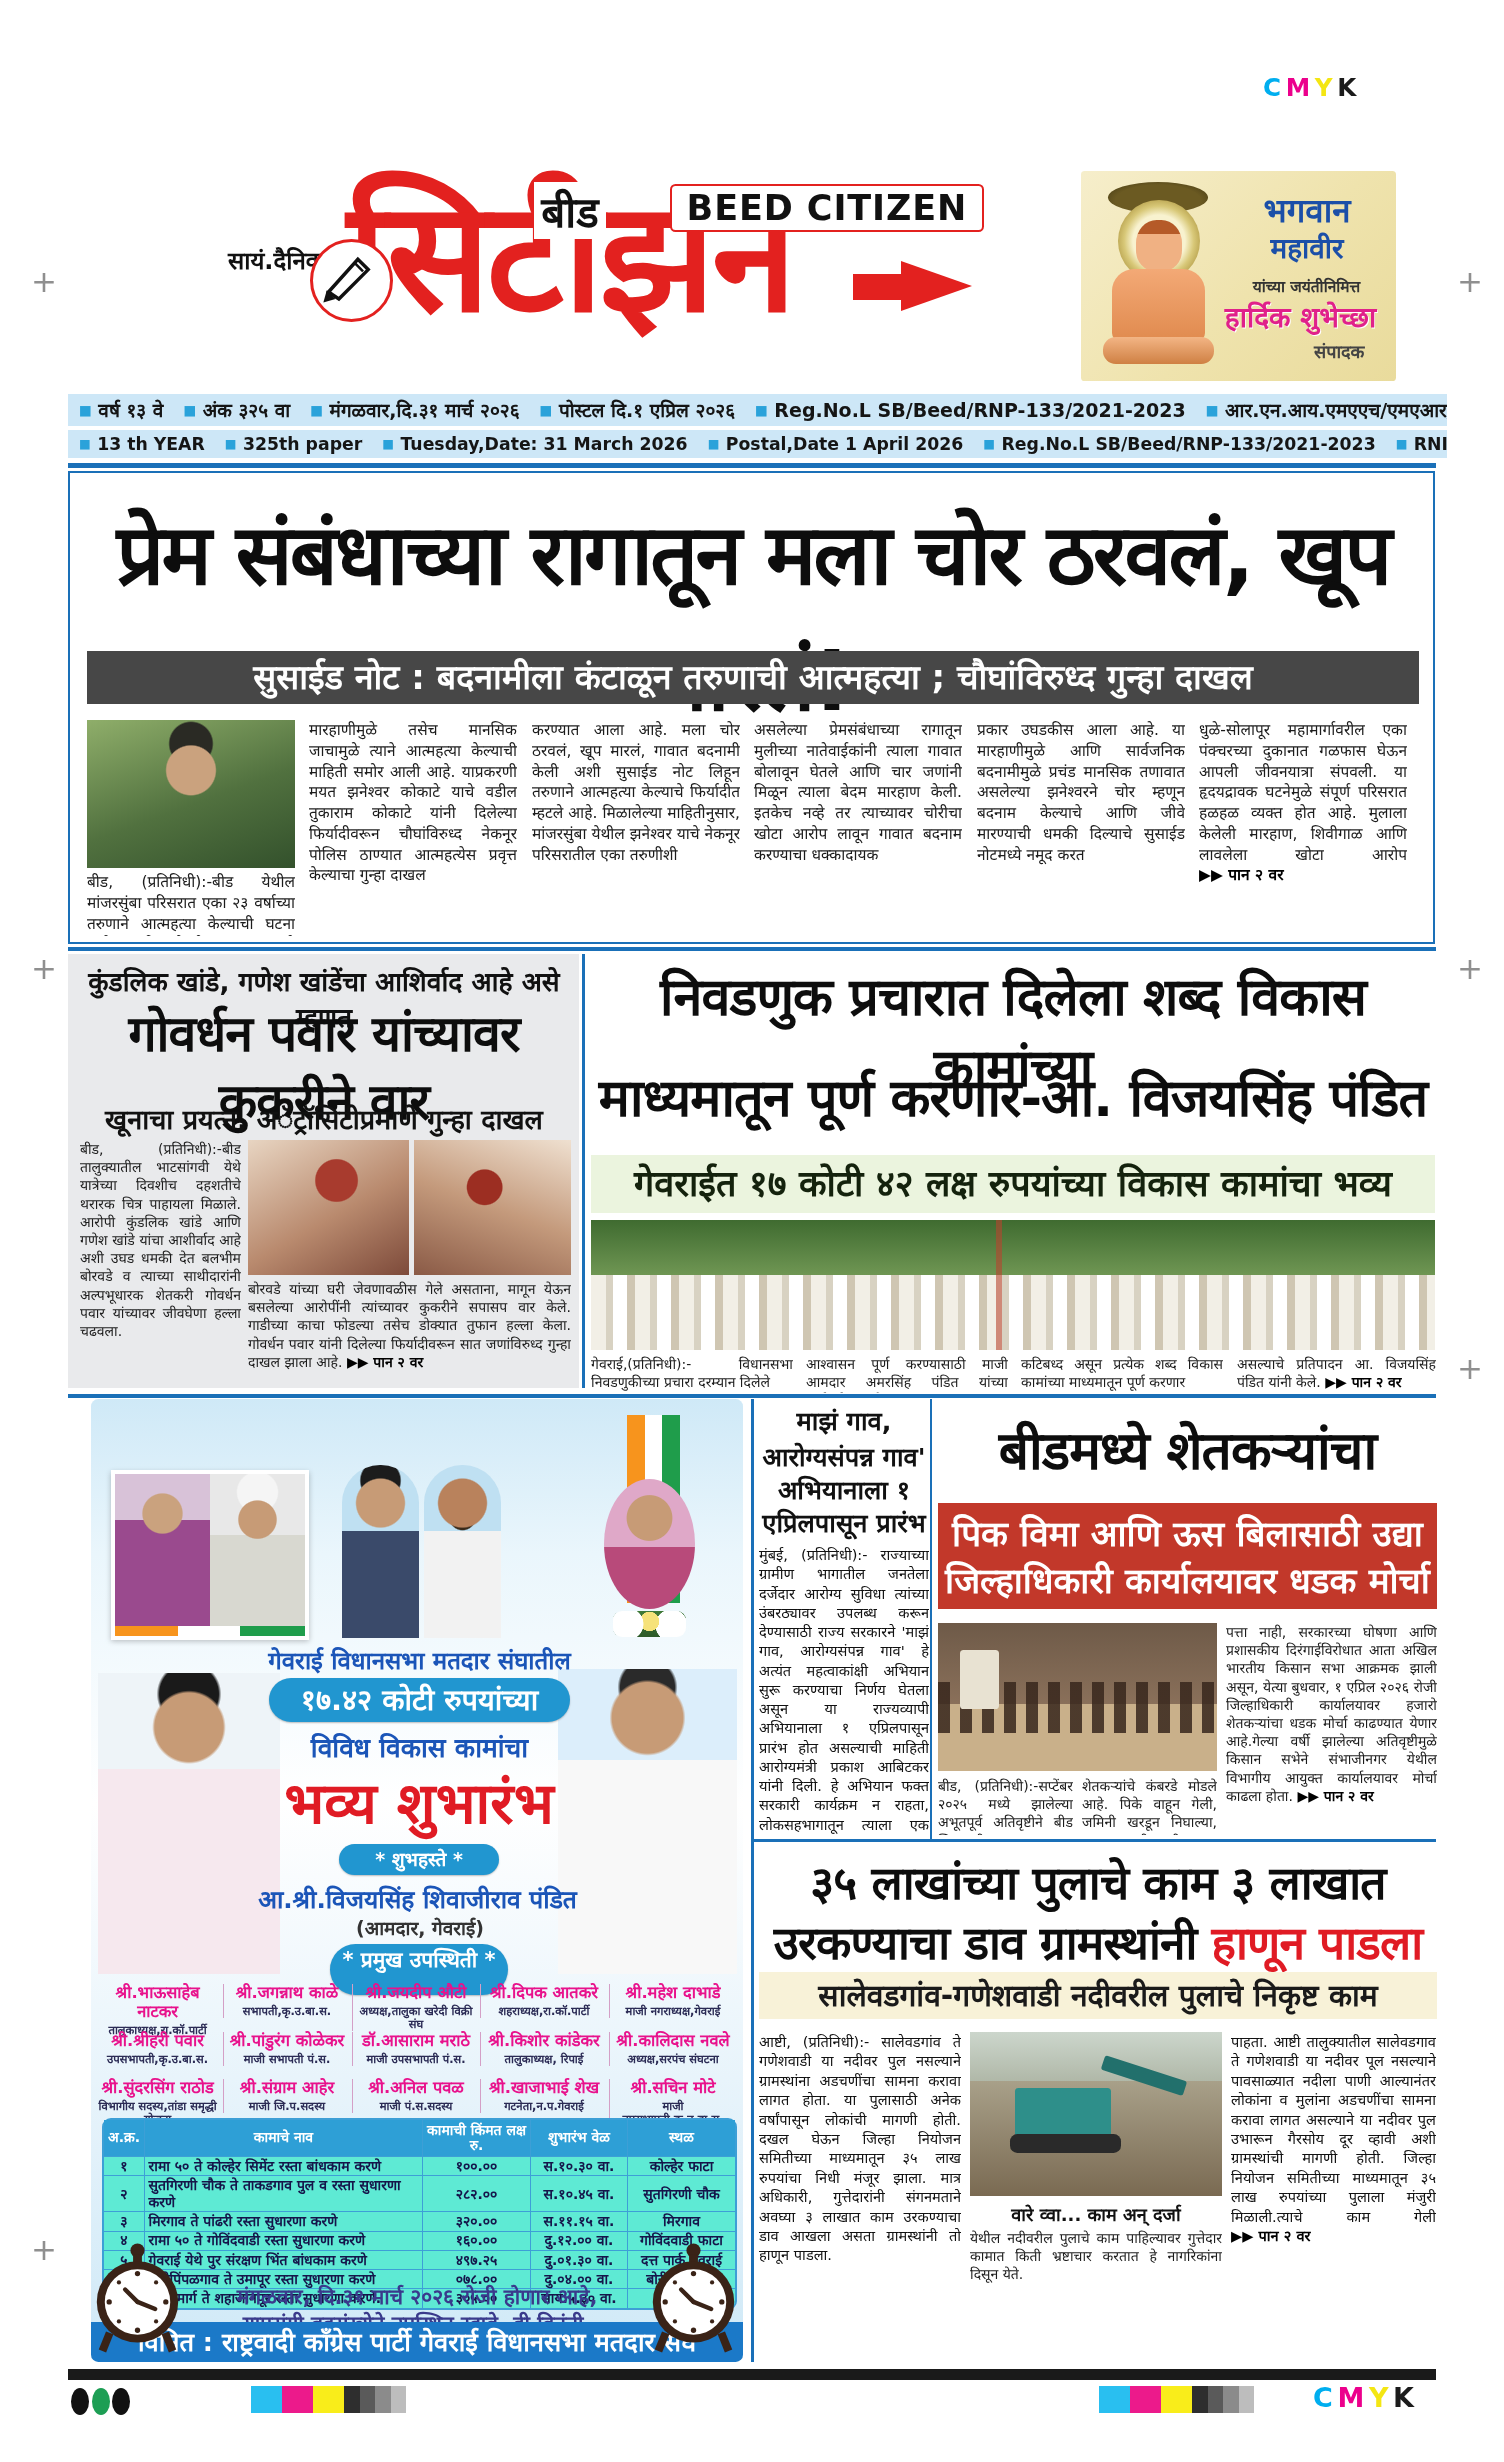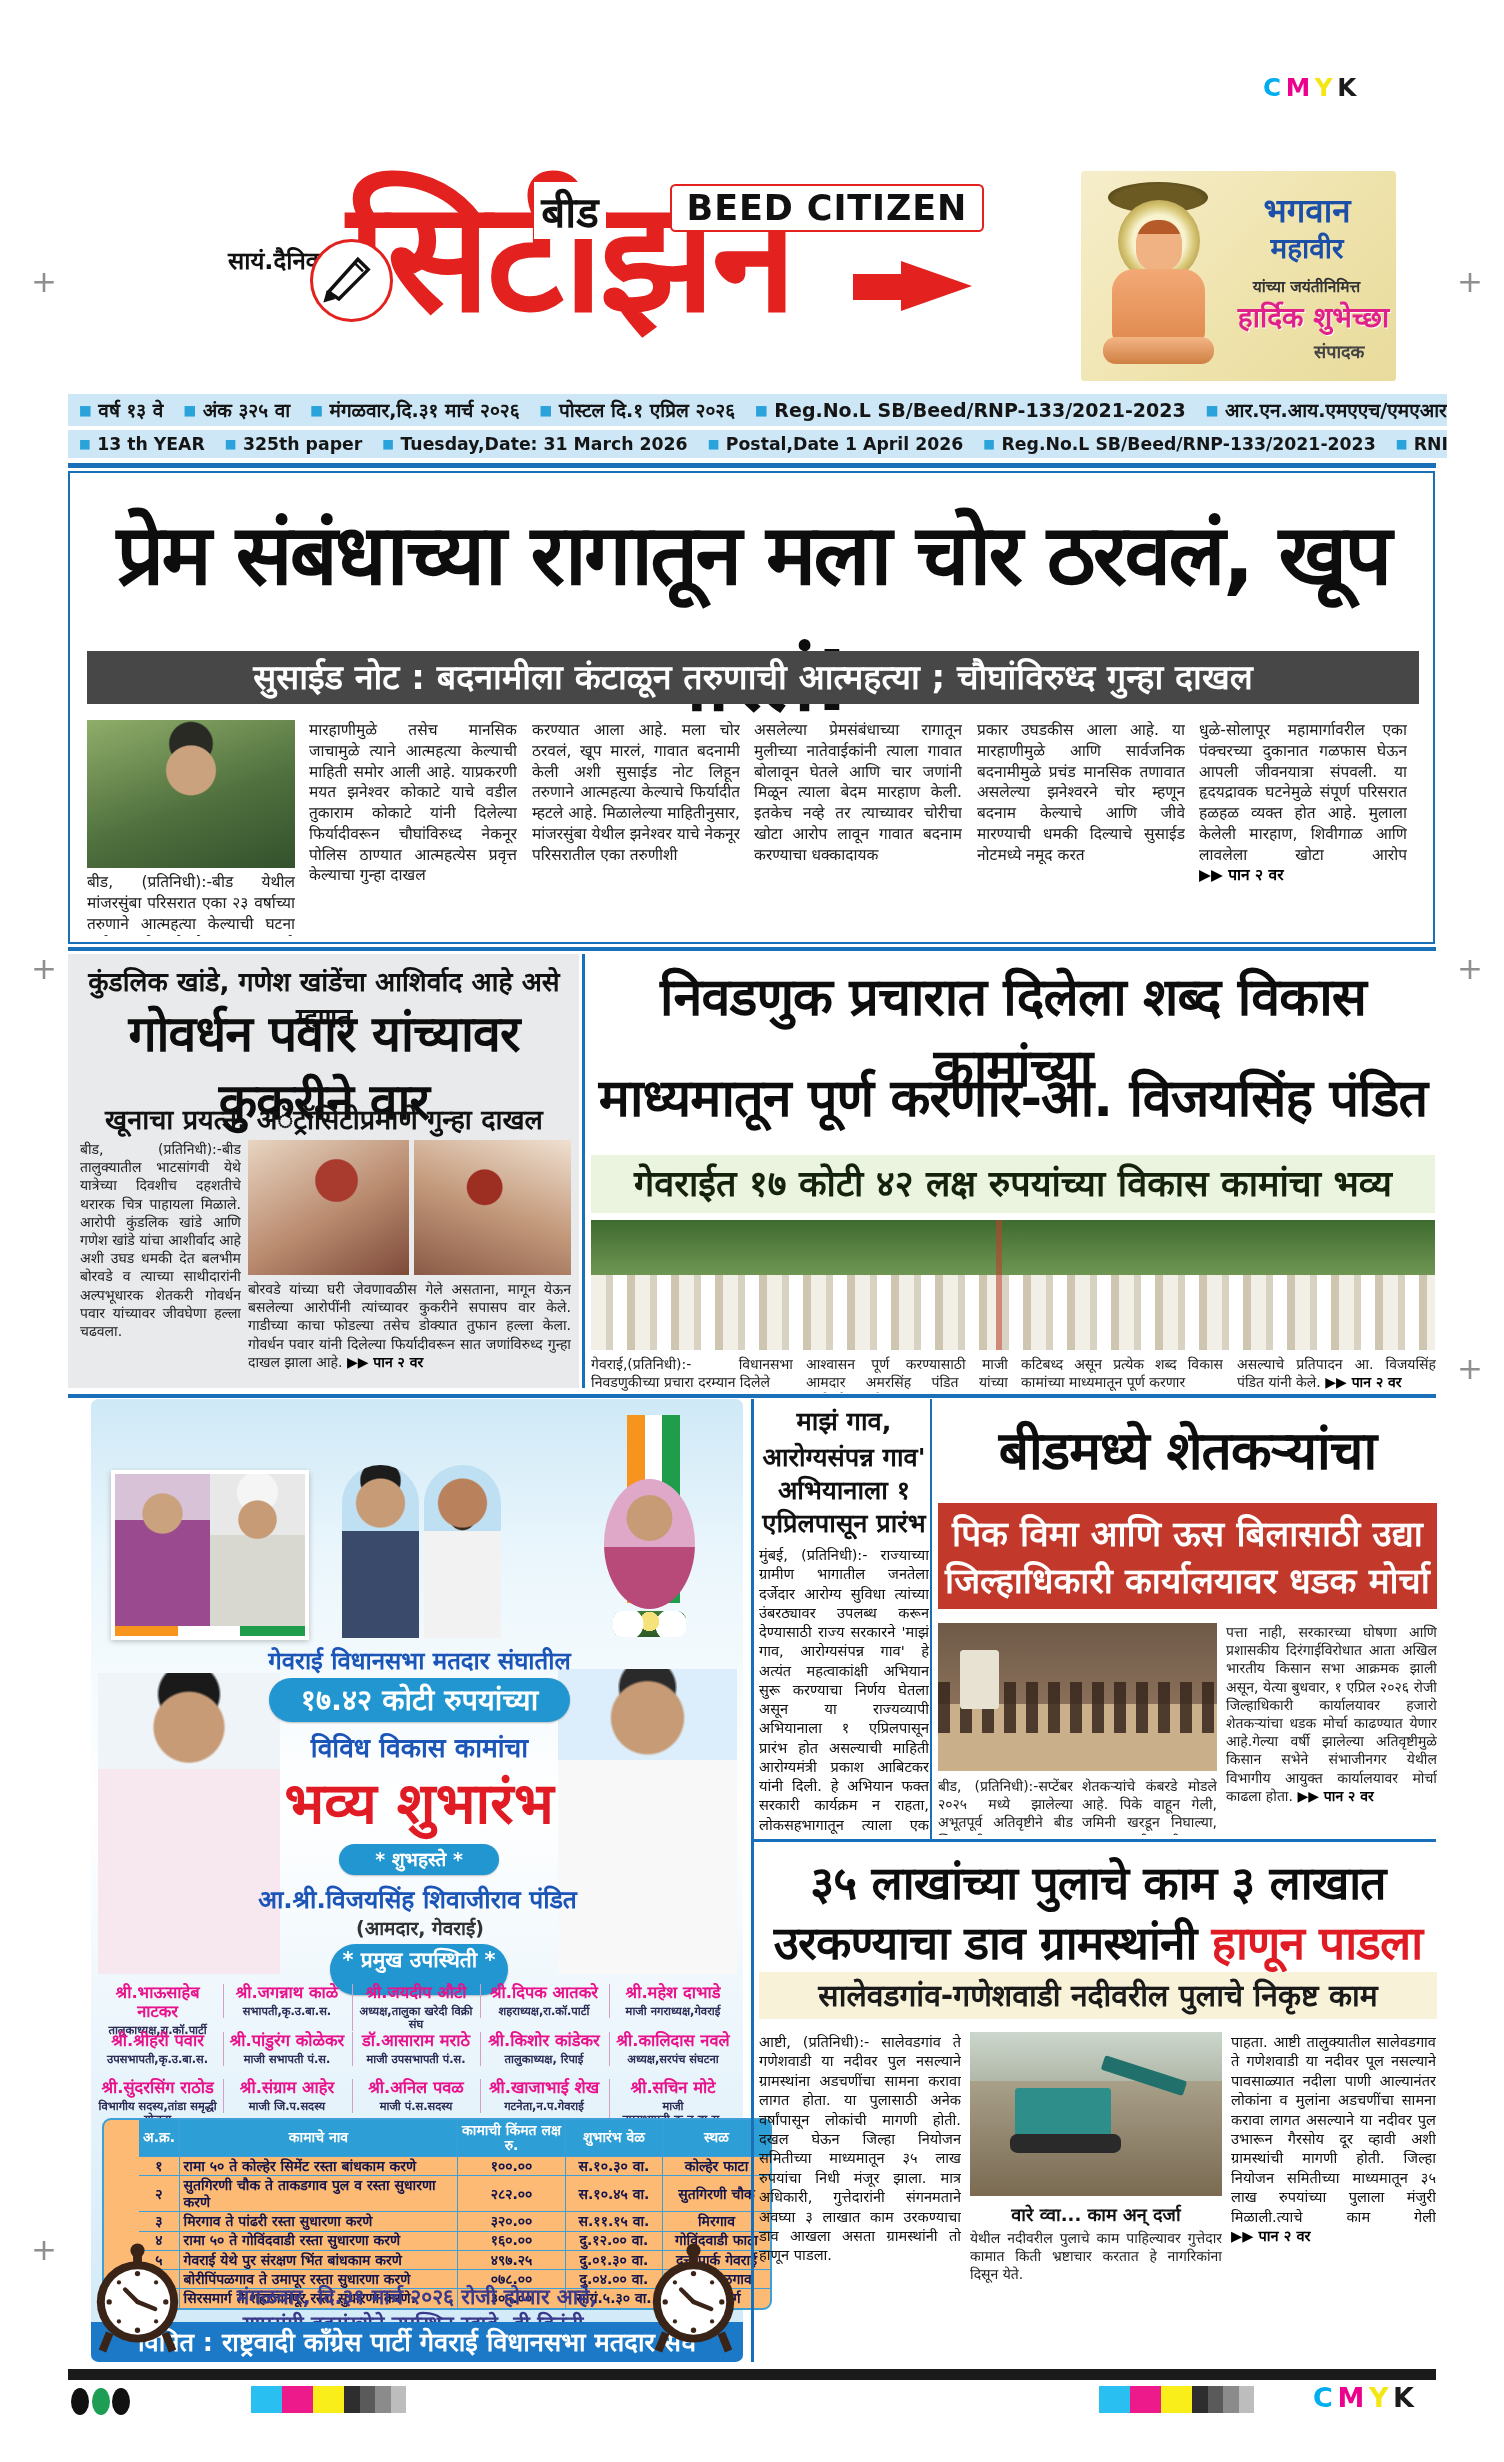--- a/index.html
+++ b/index.html
@@ -30,21 +30,21 @@
   .small-txt{font-size:14px;line-height:1.3;color:#1c1c1c;}
   
   .pill{position:absolute;background:#2196d0;color:#fff;font-weight:bold;text-align:center;
         border-radius:25.5px;box-shadow:0 0.9px 1.8px rgba(0,0,0,.25);}
   .photo{position:absolute;overflow:hidden;}
   .adname{font-size:16.4px;font-weight:bold;color:#e8128c;display:block;line-height:1.15;}
   .adrole{font-size:11.4px;font-weight:bold;color:#2b2b55;display:block;line-height:1.15;margin-top:1.8px;}
   .namecell{position:absolute;width:126px;text-align:center;}
   .namecell.sep{border-left:0.9px solid #d49fc6;}
   .adtable{position:absolute;left:102px;top:2118px;width:630px;border-collapse:separate;border-spacing:0;
-           background:#fdba74;border:2.7px solid #3d9fd6;border-radius:9px;table-layout:fixed;padding-left:35px;}
+           background:#5eead4;border:2.7px solid #3d9fd6;border-radius:9px;table-layout:fixed;}
   .adtable th{background:#2e9fd6;color:#fff;font-size:14px;font-weight:bold;padding:2.7px 2.7px;line-height:1.1;}
   .adtable td{font-size:14px;font-weight:bold;color:#15154a;padding:0.9px 3.6px;line-height:1.18;
               border-top:1.8px solid #3d9fd6;text-align:center;}
   .adtable td.l{text-align:left;}
   .adtable td+td, .adtable th+th{border-left:1.8px solid #3d9fd6;}
 </style>
 </head>
 <body>
 
 <div class="page">
@@ -83,21 +83,21 @@
     <div class="photo" style="left:11px;top:9px;width:132px;height:192px;">
       <div style="position:absolute;left:16.4px;top:1.8px;width:100px;height:31px;background:radial-gradient(ellipse at 50% 60%,#6b5a22 0 60%,#3a3010 100%);border-radius:50%;"></div>
       <div style="position:absolute;left:25.5px;top:20px;width:82px;height:82px;border-radius:50%;background:radial-gradient(circle,#f8f2cf 0 45%,#d8c878 60%,#b8a24e 75%,#8c7a32 100%);"></div>
       <div style="position:absolute;left:44px;top:40px;width:46px;height:51px;border-radius:45% 45% 40% 40%;background:linear-gradient(180deg,#b55a28 0 28%,#f0b183 28%);"></div>
       <div style="position:absolute;left:20px;top:89px;width:93px;height:73px;border-radius:22px 22px 9px 9px;background:linear-gradient(180deg,#f3a976,#e08a4e);"></div>
       <div style="position:absolute;left:11px;top:157px;width:111px;height:27px;border-radius:12.8px;background:linear-gradient(180deg,#f3b585,#cf8043);"></div>
     </div>
     <div class="t xb c" style="left:146px;top:16.4px;width:160px;font-size:33px;color:#1b4fa8;">भगवान</div>
     <div class="t xb c" style="left:146px;top:57px;width:160px;font-size:28px;color:#1b4fa8;">महावीर</div>
     <div class="t b c" style="left:141px;top:104px;width:169px;font-size:15.5px;color:#333;">यांच्या जयंतीनिमित्त</div>
-    <div class="t xb c" style="left:139px;top:126px;width:187px;font-size:28px;color:#e0218a;text-shadow:0.9px 0.9px 0 #fff;">हार्दिक शुभेच्छा</div>
+    <div class="t xb c" style="left:126px;top:126px;width:187px;font-size:28px;color:#e0218a;text-shadow:0.9px 0.9px 0 #fff;">हार्दिक शुभेच्छा</div>
     <div class="t b" style="left:233px;top:168px;font-size:18px;color:#444;">संपादक</div>
   </div>
 
   <div class="dl" style="top:394px;height:32px;font-size:19px;padding-left:11px;">
     <span>वर्ष १३ वे</span>
     <span>अंक ३२५ वा</span>
     <span>मंगळवार,दि.३१ मार्च २०२६</span>
     <span>पोस्टल दि.१ एप्रिल २०२६</span>
     <span>Reg.No.L SB/Beed/RNP-133/2021-2023</span>
     <span>आर.एन.आय.एमएएच/एमएआर/२०१५/६०८२६</span>

